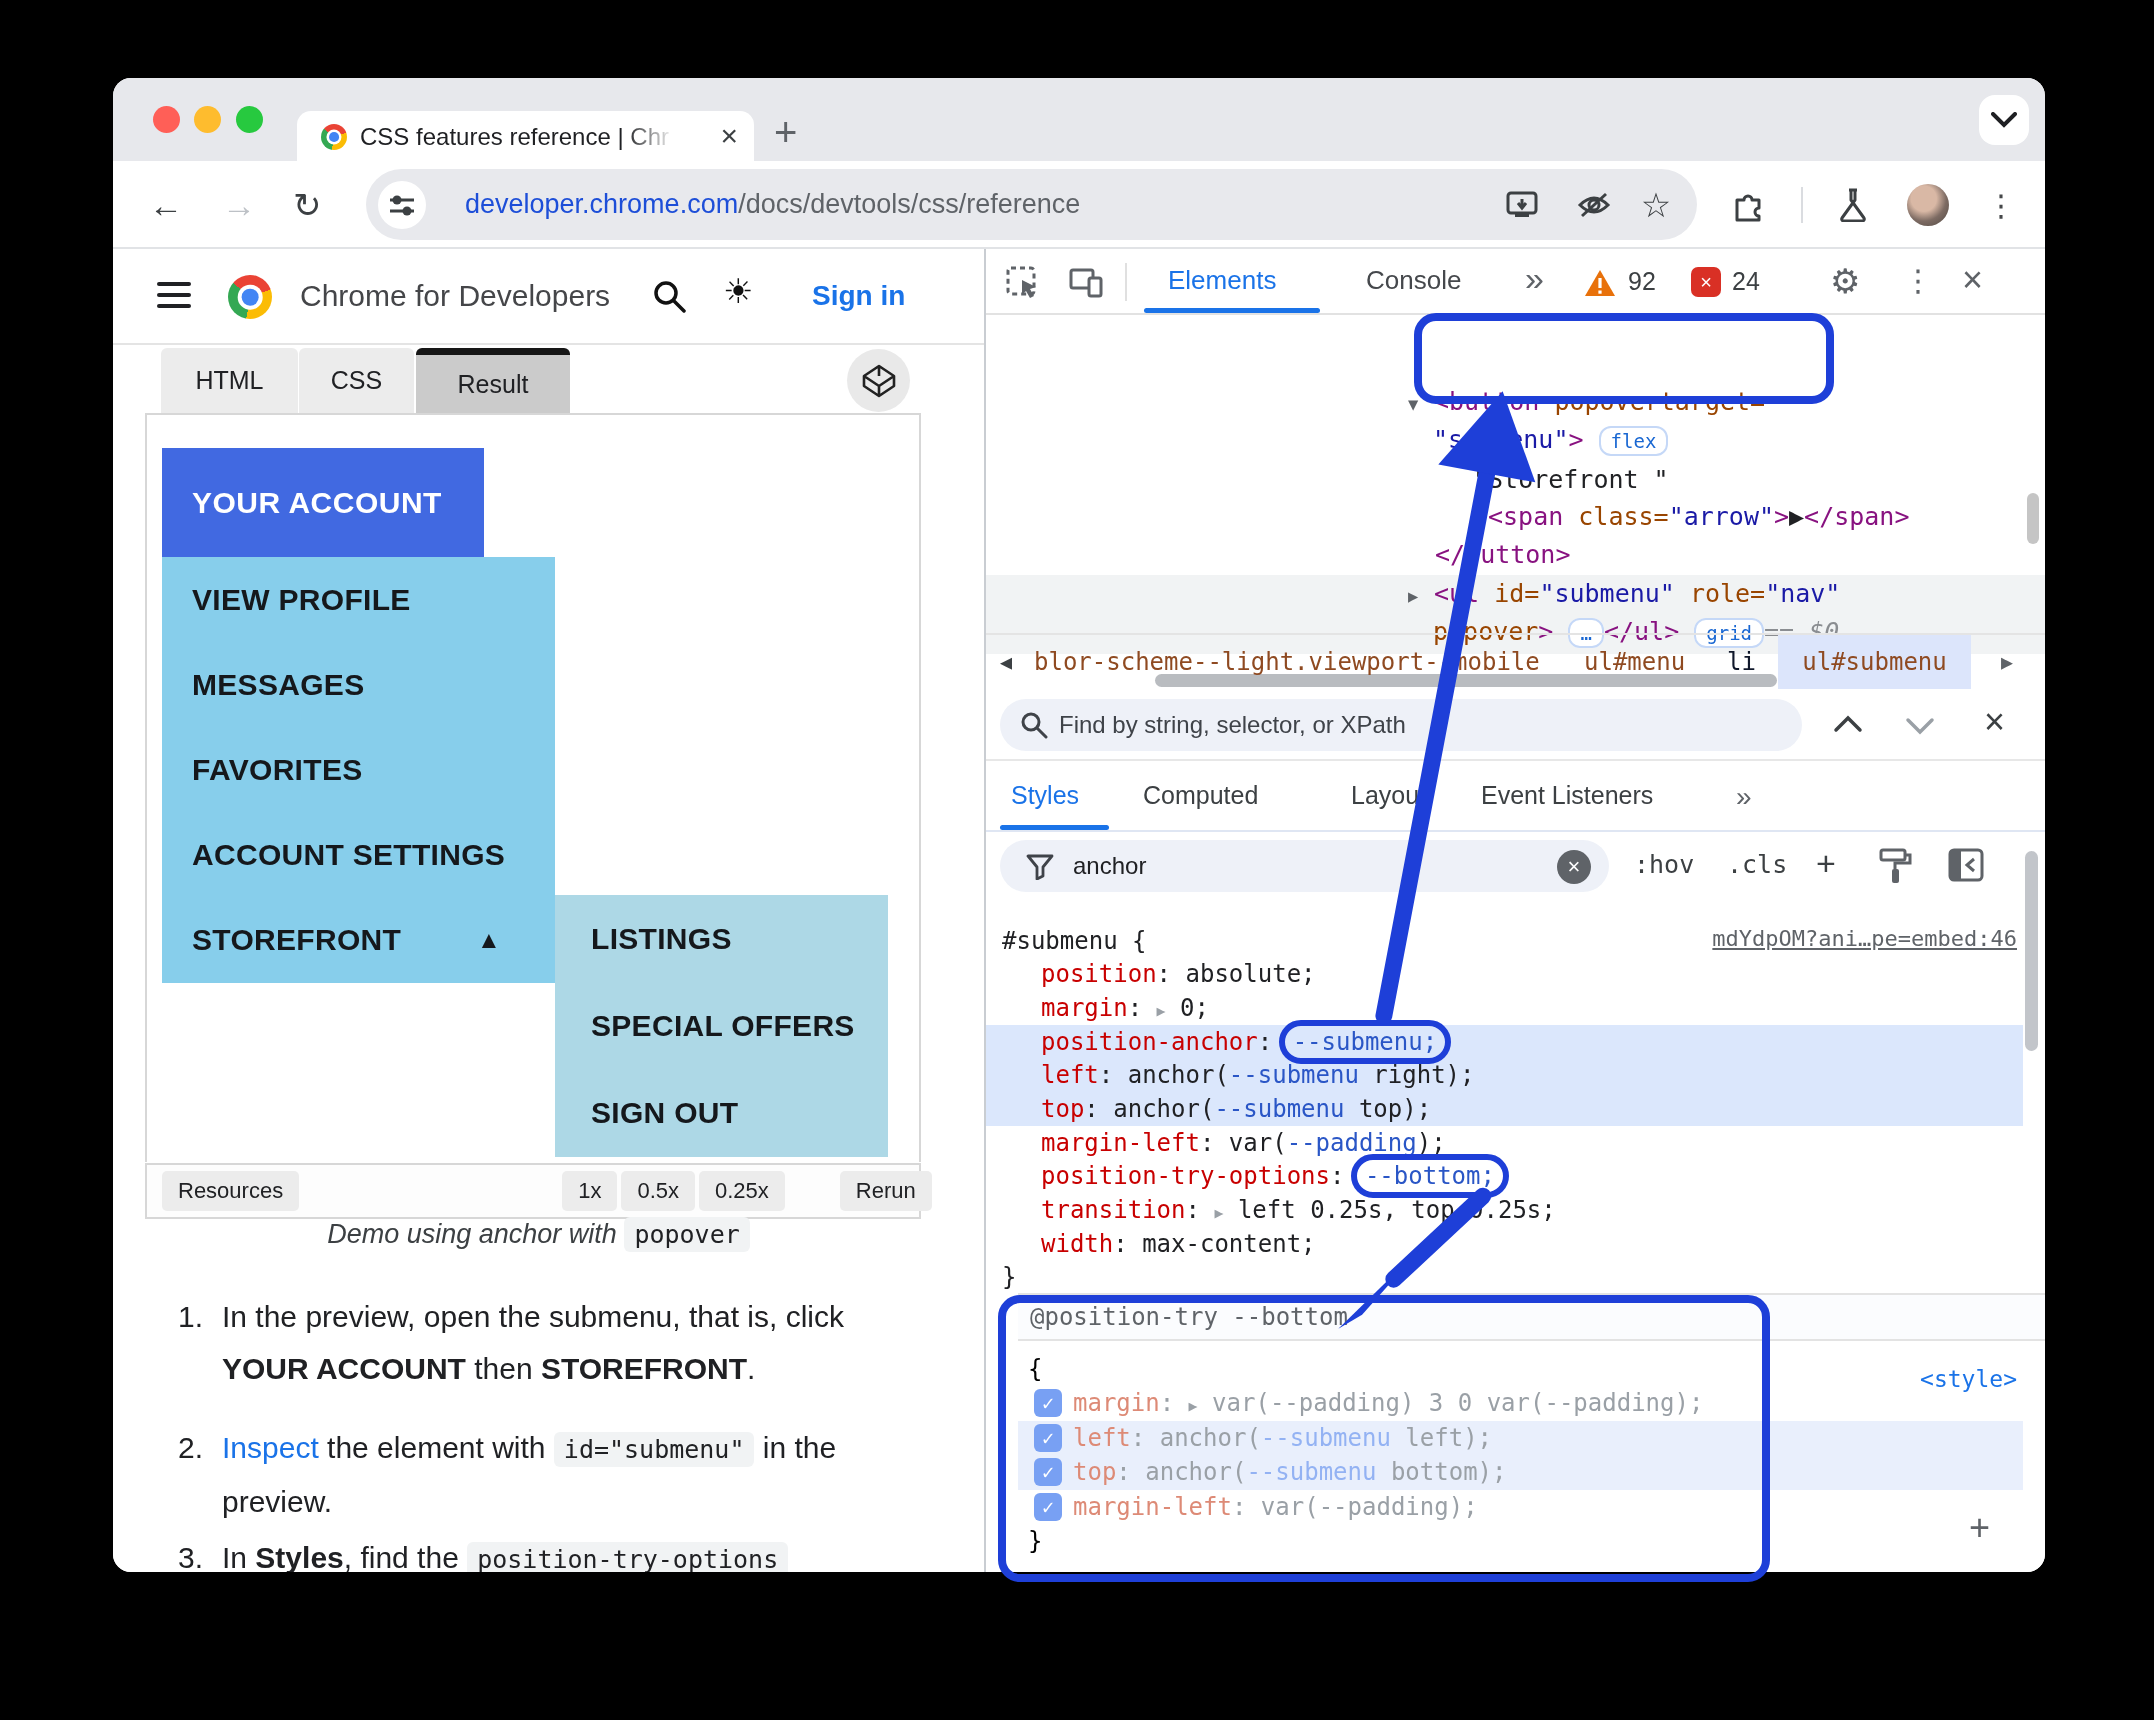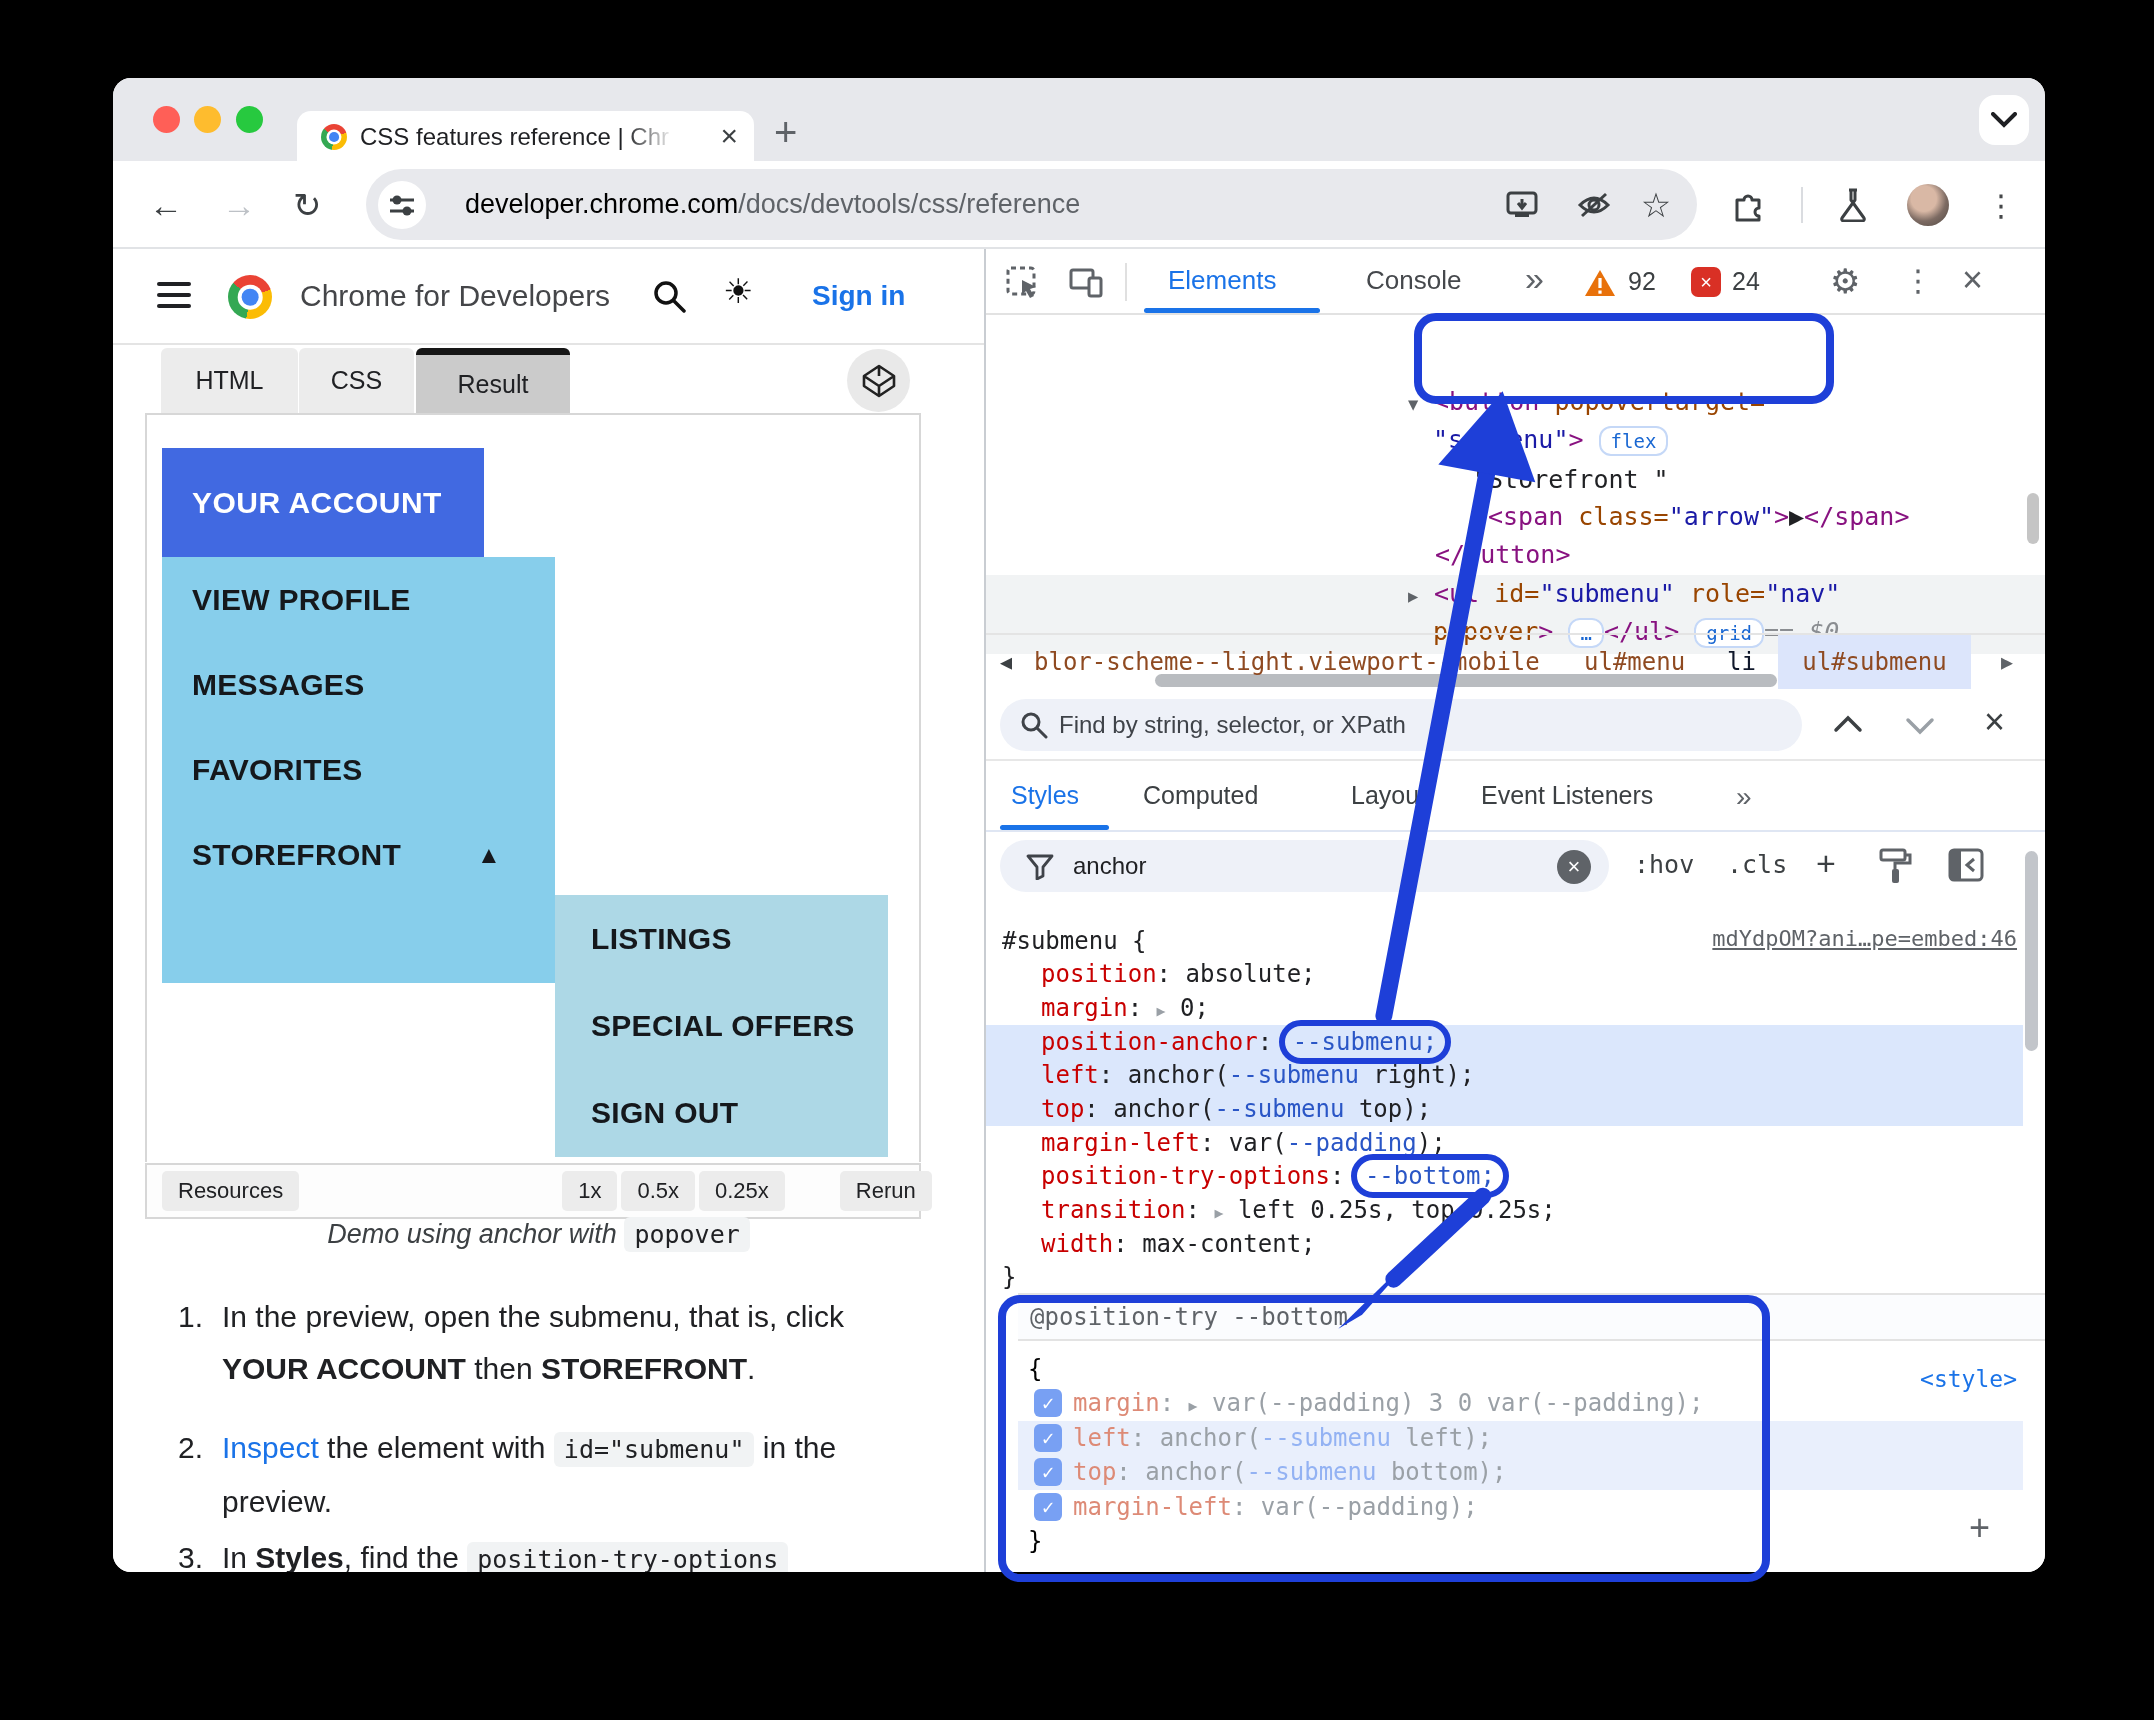--- a/index.html
+++ b/index.html
@@ -21,21 +21,21 @@
   #tab-close { position:absolute; right:16px; top:8px; font-size:30px; color:#3c4043; }
   #newtab-btn { position:absolute; left:661px; top:32px; font-size:40px; font-weight:300; color:#5f6368; }
   #strip-chevron { position:absolute; left:1866px; top:17px; width:50px; height:50px; border-radius:16px; background:#fff; display:flex; align-items:center; justify-content:center; }
 
   
   #toolbar { position:relative; height:88px; background:#fff; border-bottom:2px solid #e1e3e6; }
   .tb-ic { position:absolute; top:0; height:88px; display:flex; align-items:center; font-size:34px; color:#454749; }
   #omnibox { position:absolute; left:253px; top:8px; width:1331px; height:71px; border-radius:36px; background:#e8e9ed; }
   #tune-circle { position:absolute; left:12px; top:12px; width:48px; height:48px; border-radius:50%; background:#fff; display:flex; align-items:center; justify-content:center; }
   #url { position:absolute; left:99px; top:20px; font-size:27px; white-space:nowrap; }
-  #url .host { color:#000000; } #url .path { color:#5f6368; }
+  #url .host { color:#1d4ed8; } #url .path { color:#5f6368; }
   .pill-ic { position:absolute; top:14px; width:44px; height:44px; display:flex; align-items:center; justify-content:center; }
   #avatar { position:absolute; left:1794px; top:23px; width:42px; height:42px; border-radius:50%; background:radial-gradient(circle at 40% 35%,#d9b8a5 0 34%,#7d6b63 60%,#4e453f); }
   .tb-divider { position:absolute; left:1688px; top:26px; width:2px; height:36px; background:#dadce0; }
 
   
   #content { position:relative; display:flex; height:1323px; }
   #page { position:relative; width:873px; border-right:2px solid #c9cdd2; overflow:hidden; background:#fff; }
   #devtools { position:relative; flex:1; background:#fff; overflow:hidden; }
 
   
@@ -252,20 +252,21 @@
 
       <div id="preview"></div>
       <div id="btn-account">
           <span>YOUR ACCOUNT</span>
         </div>
 
       <div id="menu">
         <div class="mi">VIEW PROFILE</div>
         <div class="mi">MESSAGES</div>
         <div class="mi">FAVORITES</div>
+        <div class="mi">ACCOUNT SETTINGS</div>
         <div class="mi">
             <span>STOREFRONT</span>
             <span class="caret">▲</span>
           </div>
       </div>
 
       <div id="submenu-box">
         <div class="mi">LISTINGS</div>
         <div class="mi">SPECIAL OFFERS</div>
         <div class="mi">SIGN OUT</div>

